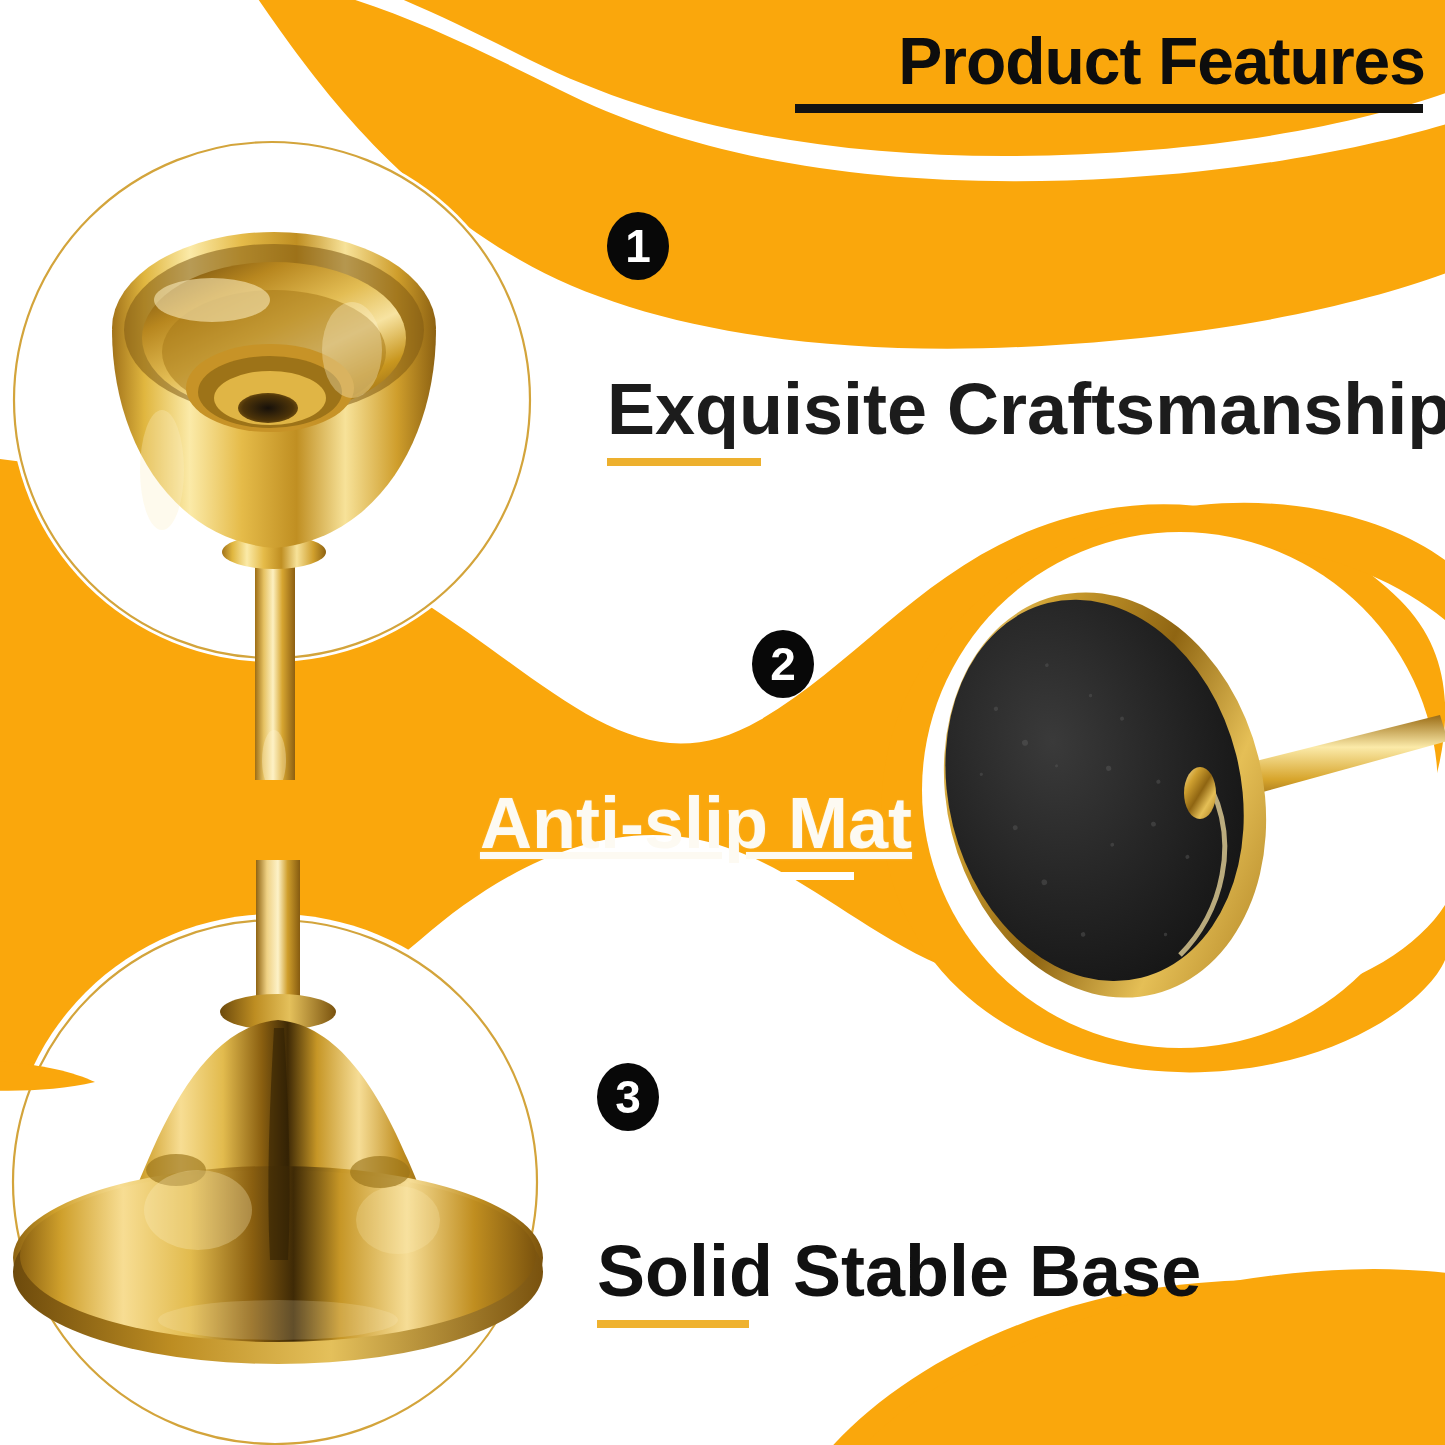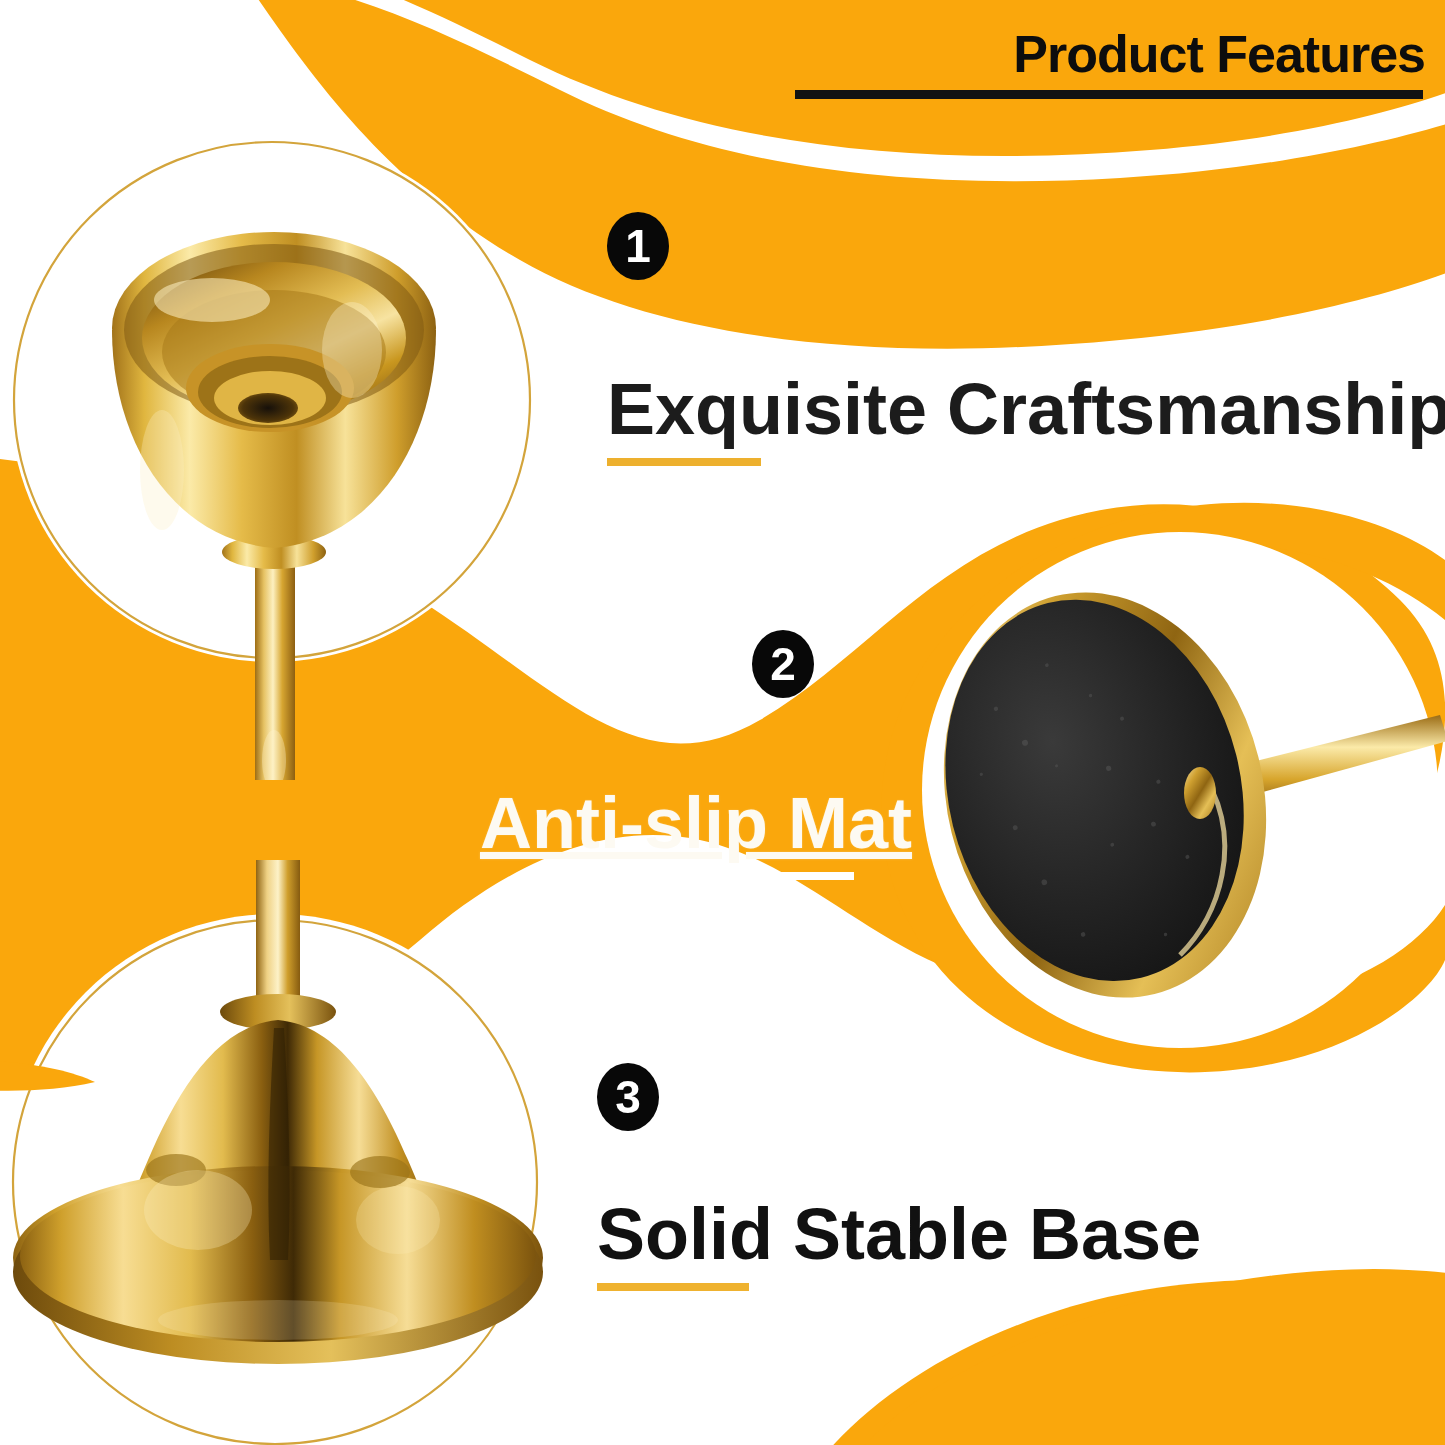--- a/index.html
+++ b/index.html
@@ -4,21 +4,21 @@
 <style>
   html,body{margin:0;padding:0;background:#fff;}
   body{width:1445px;height:1445px;overflow:hidden;font-family:"Liberation Sans",sans-serif;}
   #canvas{position:relative;width:1445px;height:1445px;background:#ffffff;overflow:hidden;}
 
   .layer{position:absolute;top:0;left:0;width:1445px;height:1445px;}
 
   
   #title-block{position:absolute;left:795px;top:28px;width:630px;}
   #page-title{
-    font-size:52px;font-weight:bold;color:#0d0d0d;line-height:1.0;
+    font-size:66px;font-weight:bold;color:#0d0d0d;line-height:1.0;
     text-align:right;letter-spacing:-1px;white-space:nowrap;
   }
   #title-rule{margin-top:10px;height:9px;background:#121212;width:628px;}
 
   
   .feature{position:absolute;}
   .badge{
     width:62px;height:68px;border-radius:50%;
     background:#080808;color:#ffffff;
     display:flex;align-items:center;justify-content:center;
@@ -31,21 +31,21 @@
   #feature-1 .ftitle{color:#1c1c1c;margin-top:92px;}
   #feature-1 .frule{width:154px;background:#edb02e;}
 
   #feature-2{left:752px;top:630px;}
   #feature-2 .badge{margin-left:0;}
   #feature-2 .ftitle{color:#fdfaf2;margin-top:88px;margin-left:-272px;
     text-shadow:0 0 2px rgba(255,255,255,.25);text-decoration:underline;}
   #feature-2 .frule{width:150px;background:#ffffff;margin-left:-48px;}
 
   #feature-3{left:597px;top:1063px;}
-  #feature-3 .ftitle{color:#111111;margin-top:66px;}
+  #feature-3 .ftitle{color:#111111;margin-top:103px;}
   #feature-3 .frule{width:152px;background:#efb22f;}
 </style>
 </head>
 <body>
 
 <div id="canvas">
 
   <svg class="layer" viewBox="0 0 1445 1445" width="1445" height="1445" aria-hidden="true">
     <defs>
       <clipPath id="clipAll">

